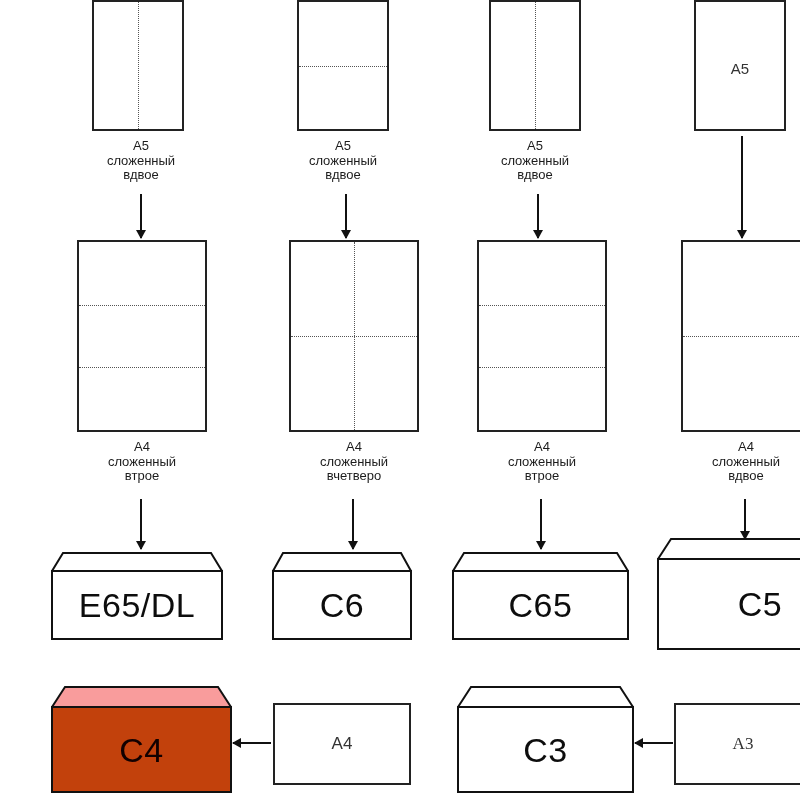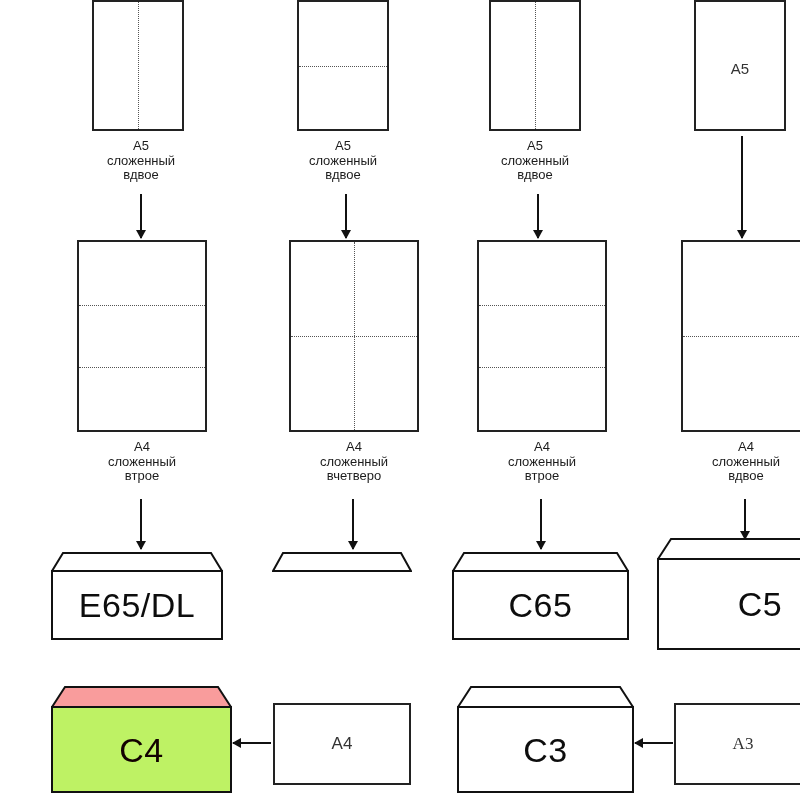--- a/index.html
+++ b/index.html
@@ -62,21 +62,21 @@
   .env-flap svg{display:block;width:100%;height:100%;}
   .env-body{
     position:absolute;left:0;box-sizing:border-box;
     border:2px solid #111111;background:#ffffff;
     display:flex;align-items:center;justify-content:center;
   }
   .env-name{
     font-size:34px;line-height:1;color:#0d0d0d;
     letter-spacing:.5px;
   }
-  .env-pink .env-body{background:#bef264;}
+  .env-pink .env-body{background:#c2410c;}
   .env-pink .env-name{color:#120000;}
 
   
   .plain-box{
     position:absolute;box-sizing:border-box;
     border:2px solid #222222;background:#ffffff;
     display:flex;align-items:center;justify-content:center;
     font-size:17px;color:#333333;
   }
 </style>
@@ -163,20 +163,23 @@
       <span class="env-name">E65/DL</span>
     </div>
   </div>
 
   <div class="envelope" style="left:228px;top:552px;width:140px;height:88px;">
     <div class="env-flap" style="height:20px;">
       <svg viewBox="0 0 140 20" preserveAspectRatio="none">
         <polygon points="1,19 11,1 129,1 139,19" fill="#ffffff" stroke="#111111" stroke-width="2" vector-effect="non-scaling-stroke"></polygon>
       </svg>
     </div>
+    <div class="env-body" style="top:18px;width:140px;height:70px;">
+      <span class="env-name">C6</span>
+    </div>
   </div>
 
   <div class="envelope" style="left:408px;top:552px;width:177px;height:88px;">
     <div class="env-flap" style="height:20px;">
       <svg viewBox="0 0 177 20" preserveAspectRatio="none">
         <polygon points="1,19 12,1 165,1 176,19" fill="#ffffff" stroke="#111111" stroke-width="2" vector-effect="non-scaling-stroke"></polygon>
       </svg>
     </div>
     <div class="env-body" style="top:18px;width:177px;height:70px;text-align:center;">
       <span class="env-name">C65</span>

